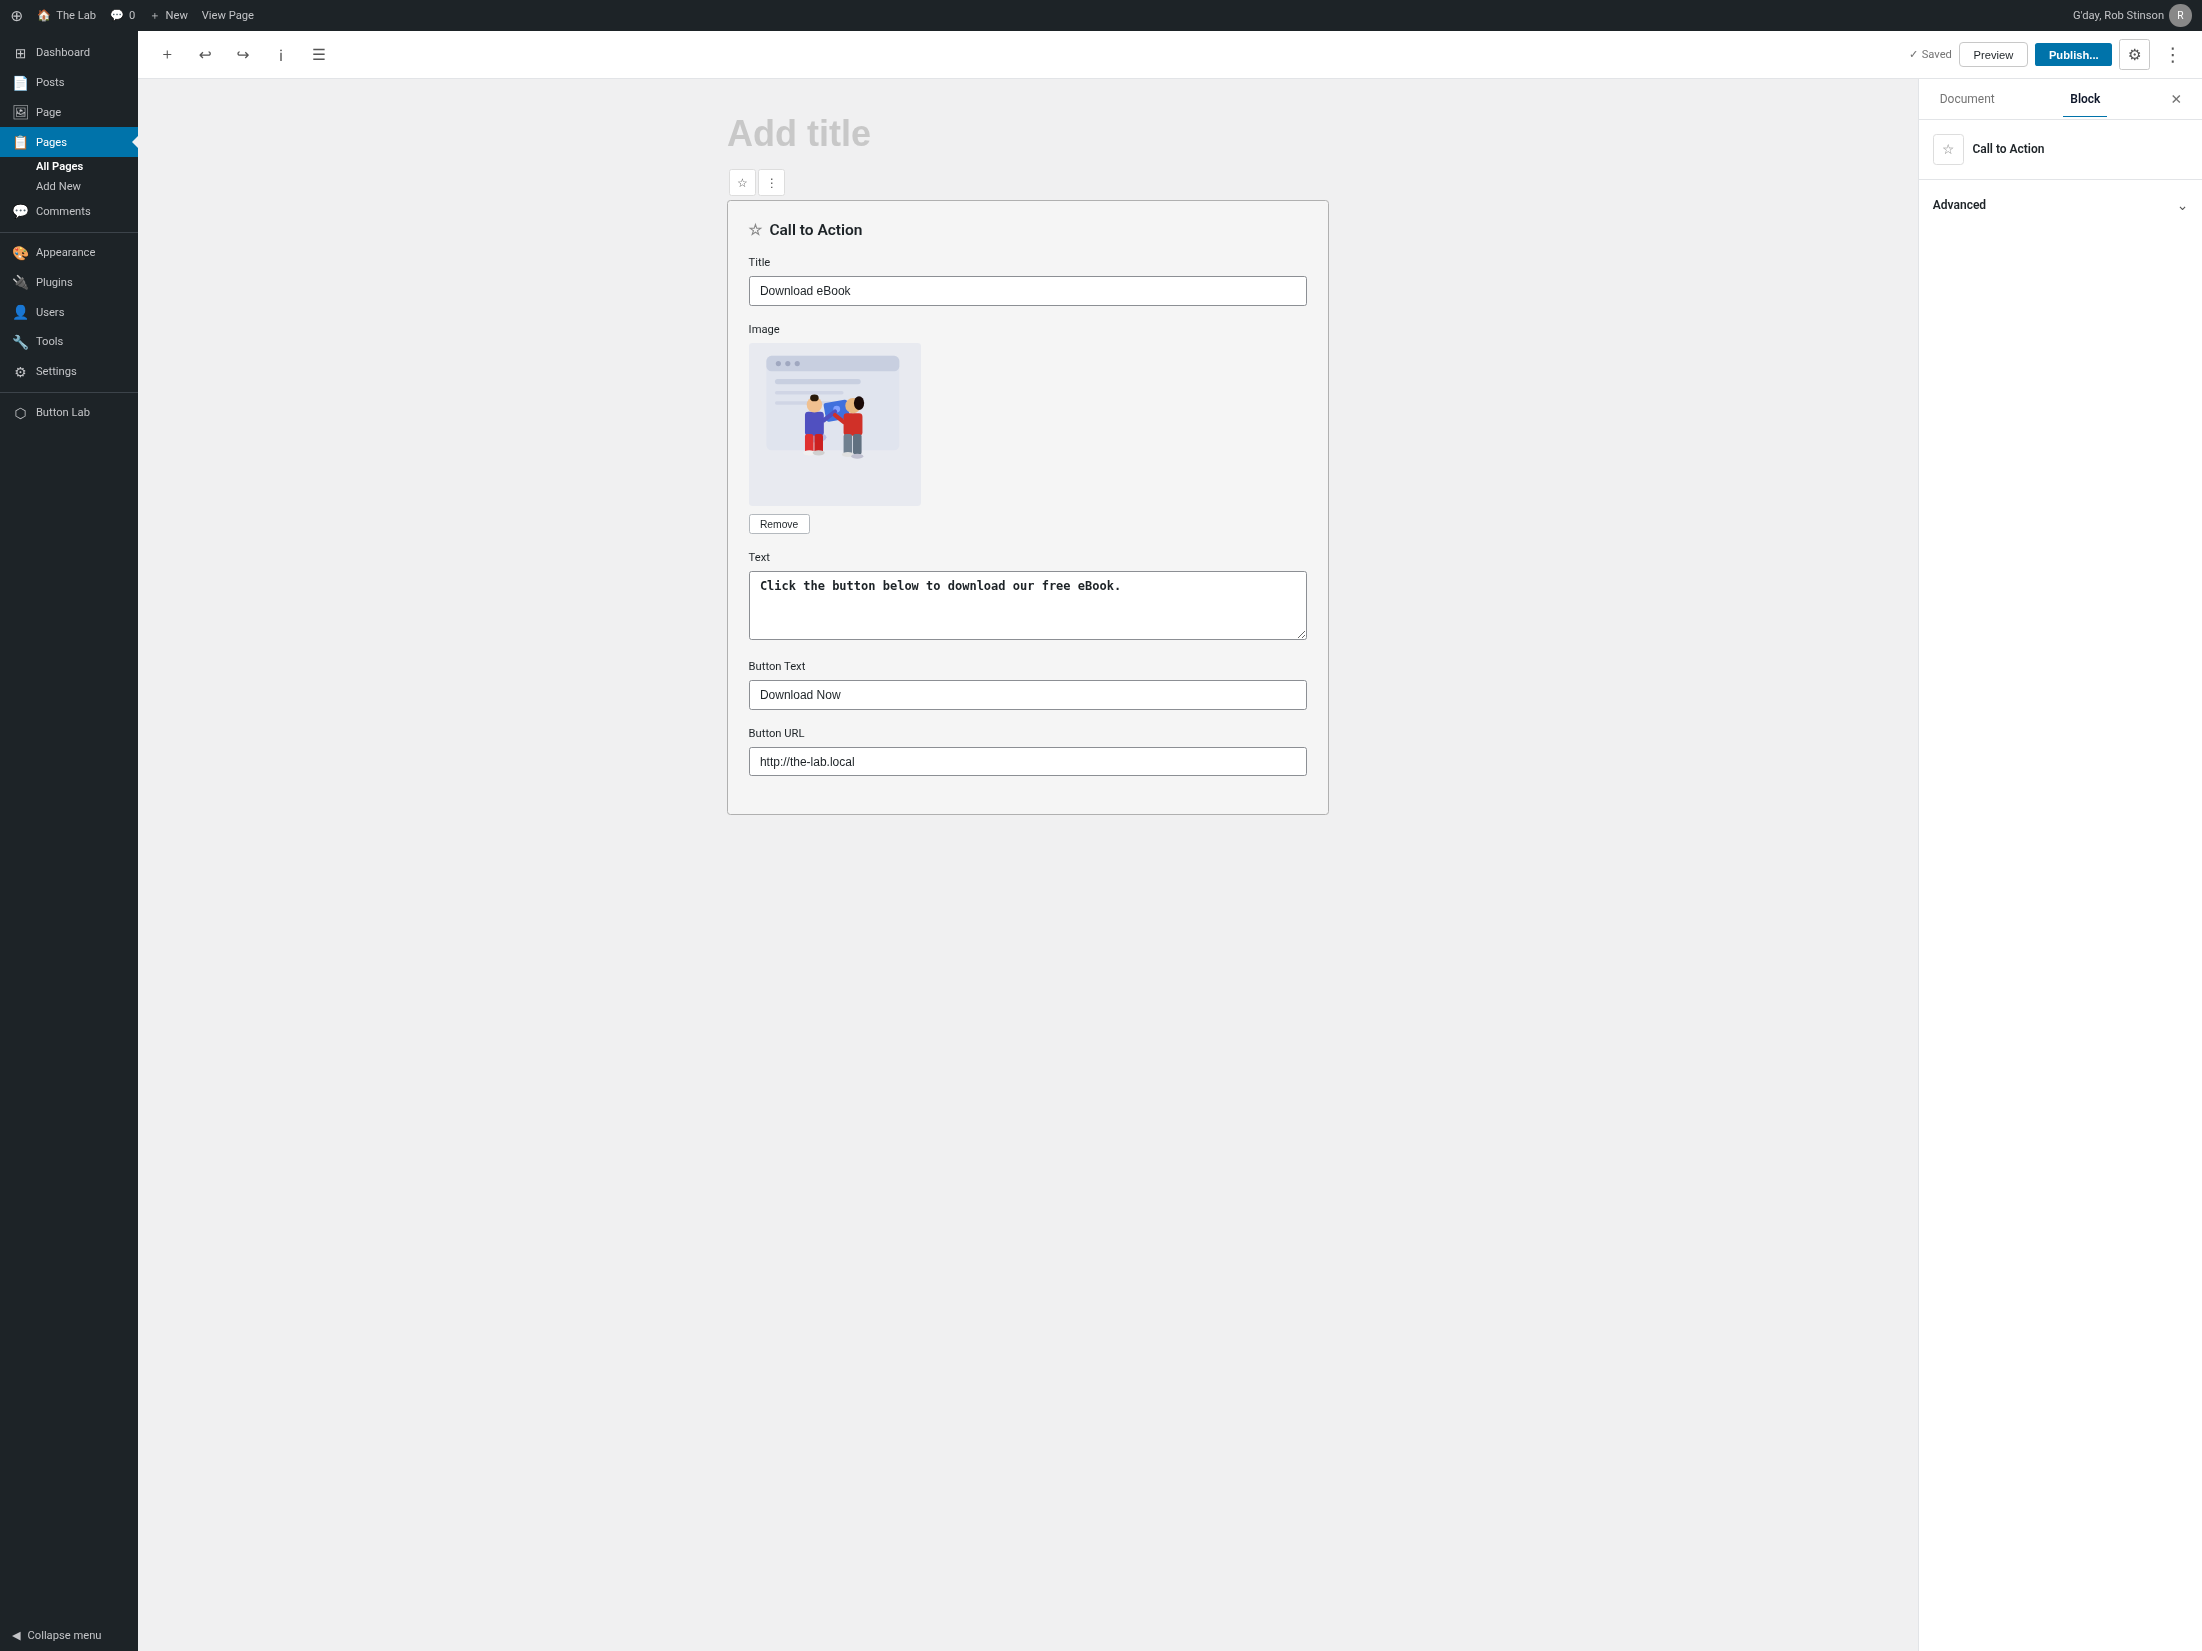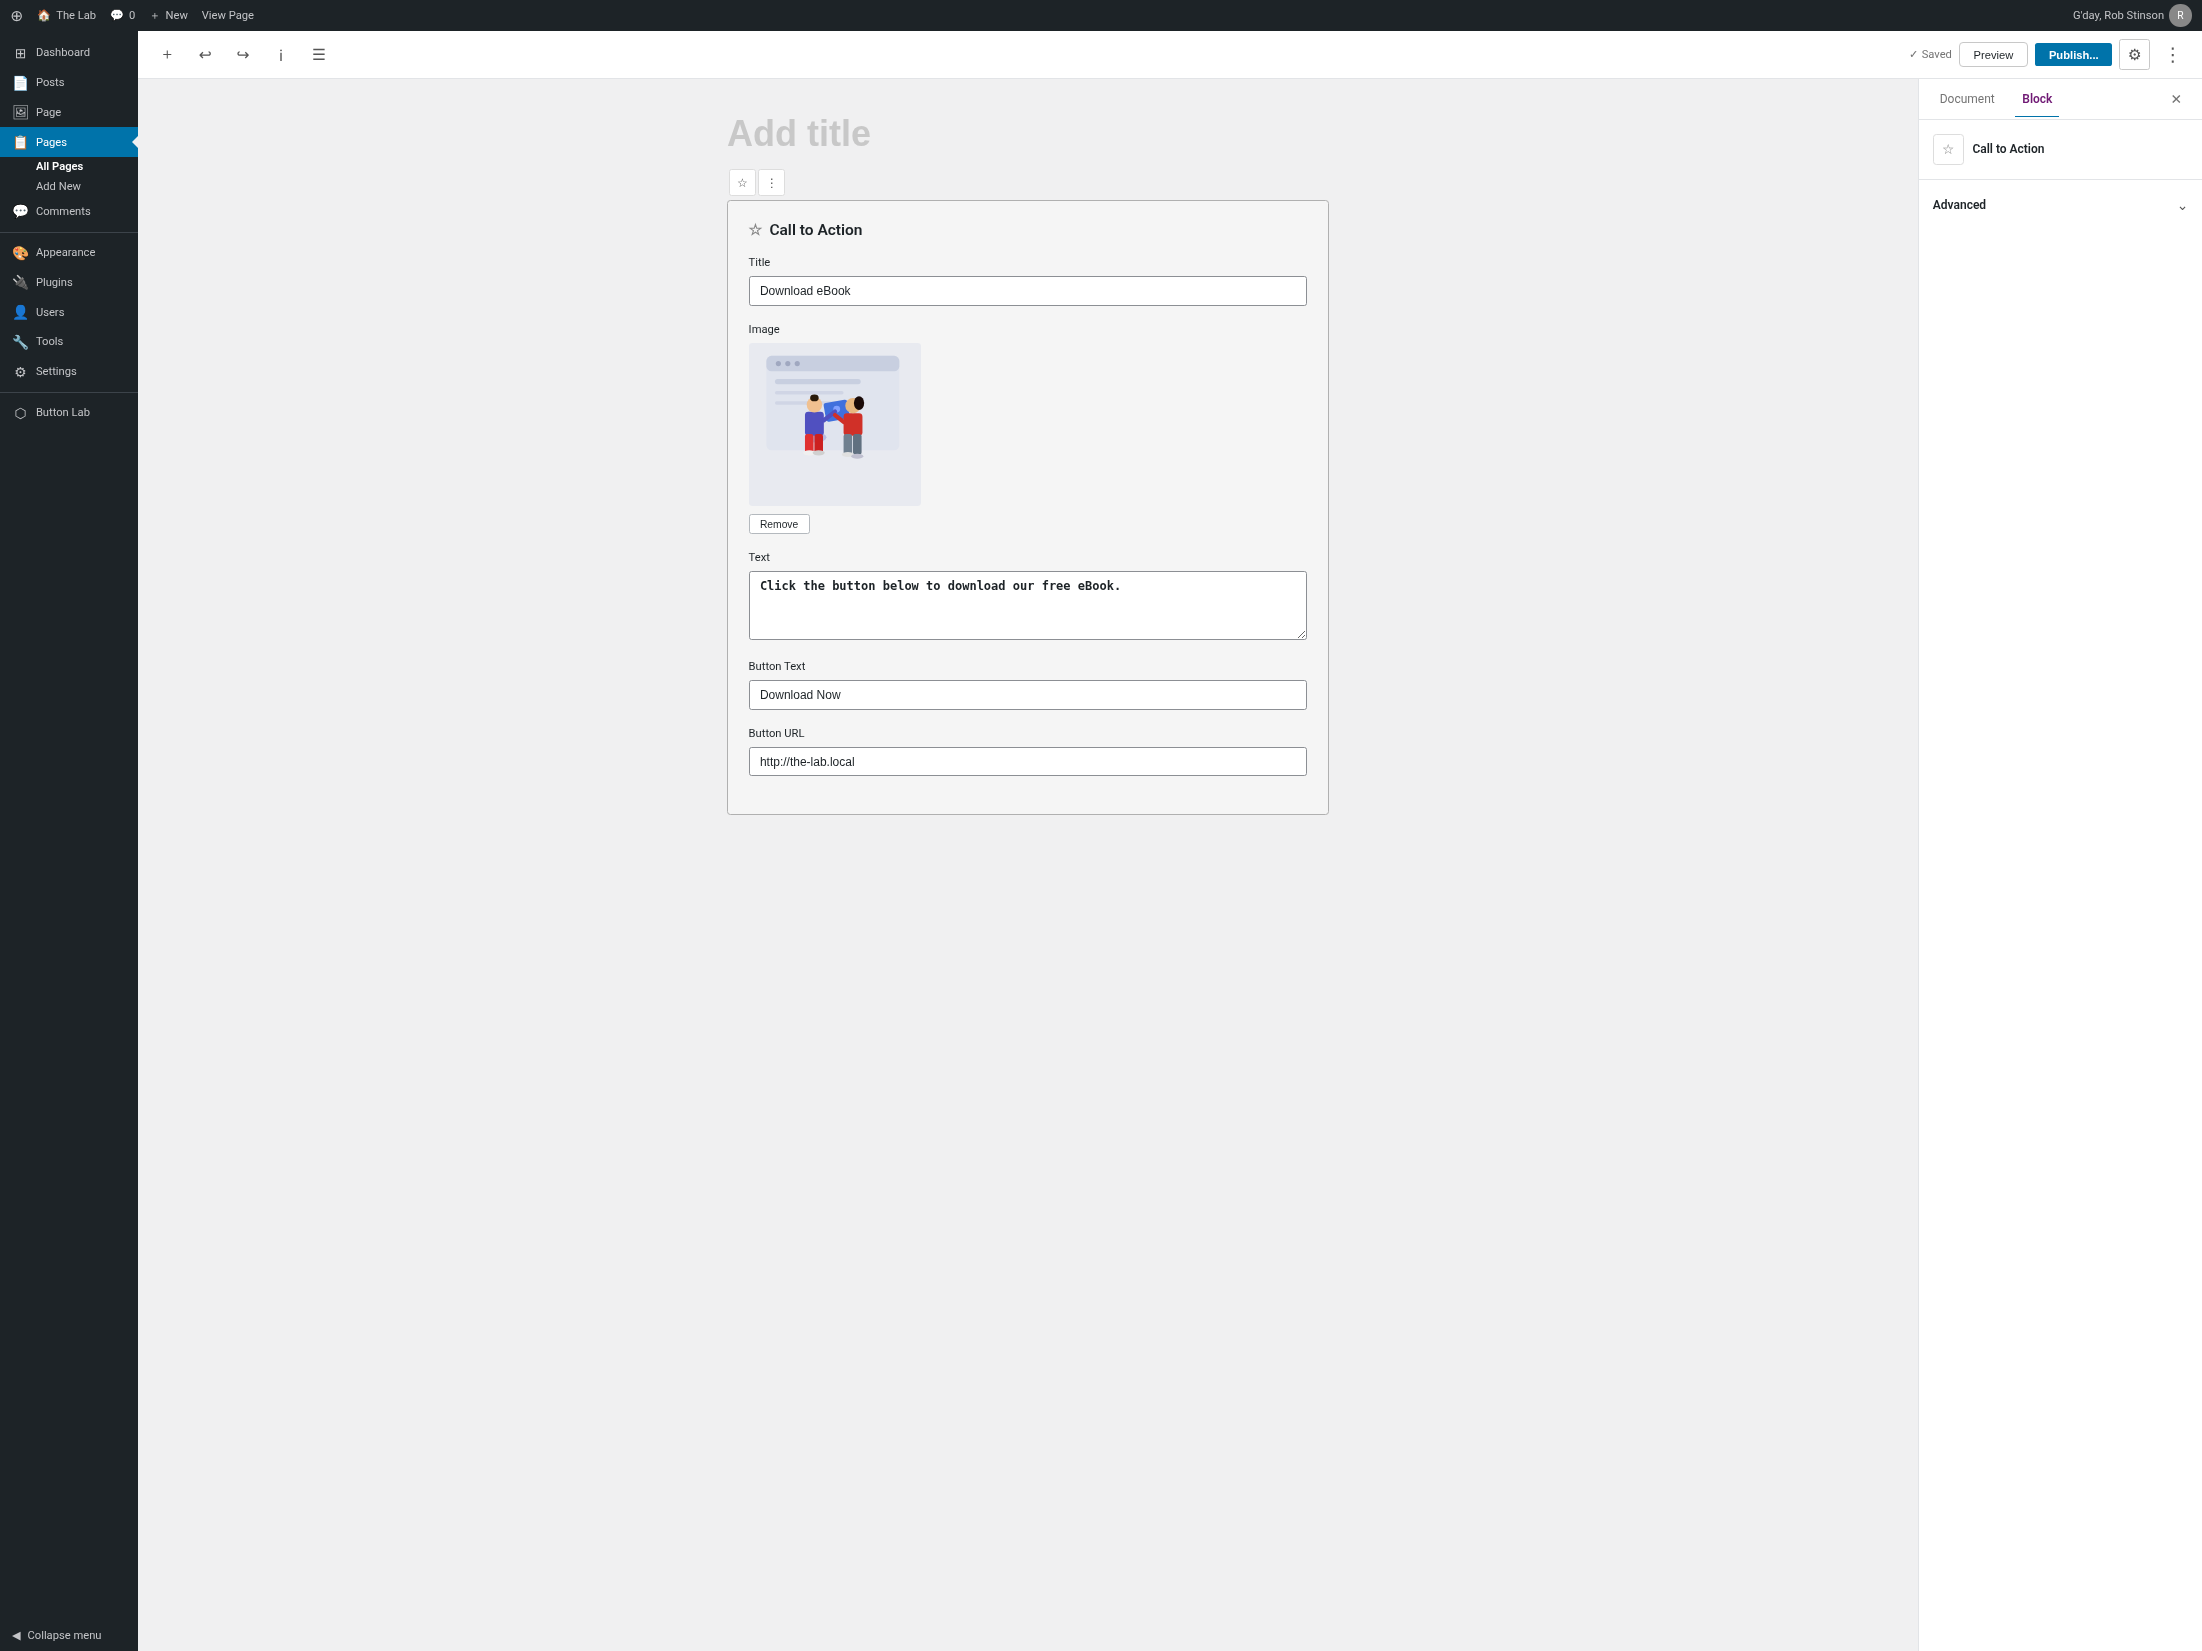--- a/index.html
+++ b/index.html
@@ -305,21 +305,21 @@
       height: 41px;
     }
     .panel-tab {
       padding: 10.3px 6.9px;
       font-size: 12px;
       cursor: pointer;
       color: #757575;
       border-bottom: 1.7px solid transparent;
       margin-right: 13.8px;
     }
-    .panel-tab.active { color: #701a75; border-bottom-color: #0073aa; font-weight: 600; }
+    .panel-tab.active { color: #0f172a; border-bottom-color: #0073aa; font-weight: 600; margin-left: 48px; }
     .panel-close {
       margin-left: auto;
       width: 24px; height: 24px;
       cursor: pointer;
       display: flex; align-items: center; justify-content: center;
       font-size: 13.8px;
       color: #757575;
       border: none;
       background: none;
     }

